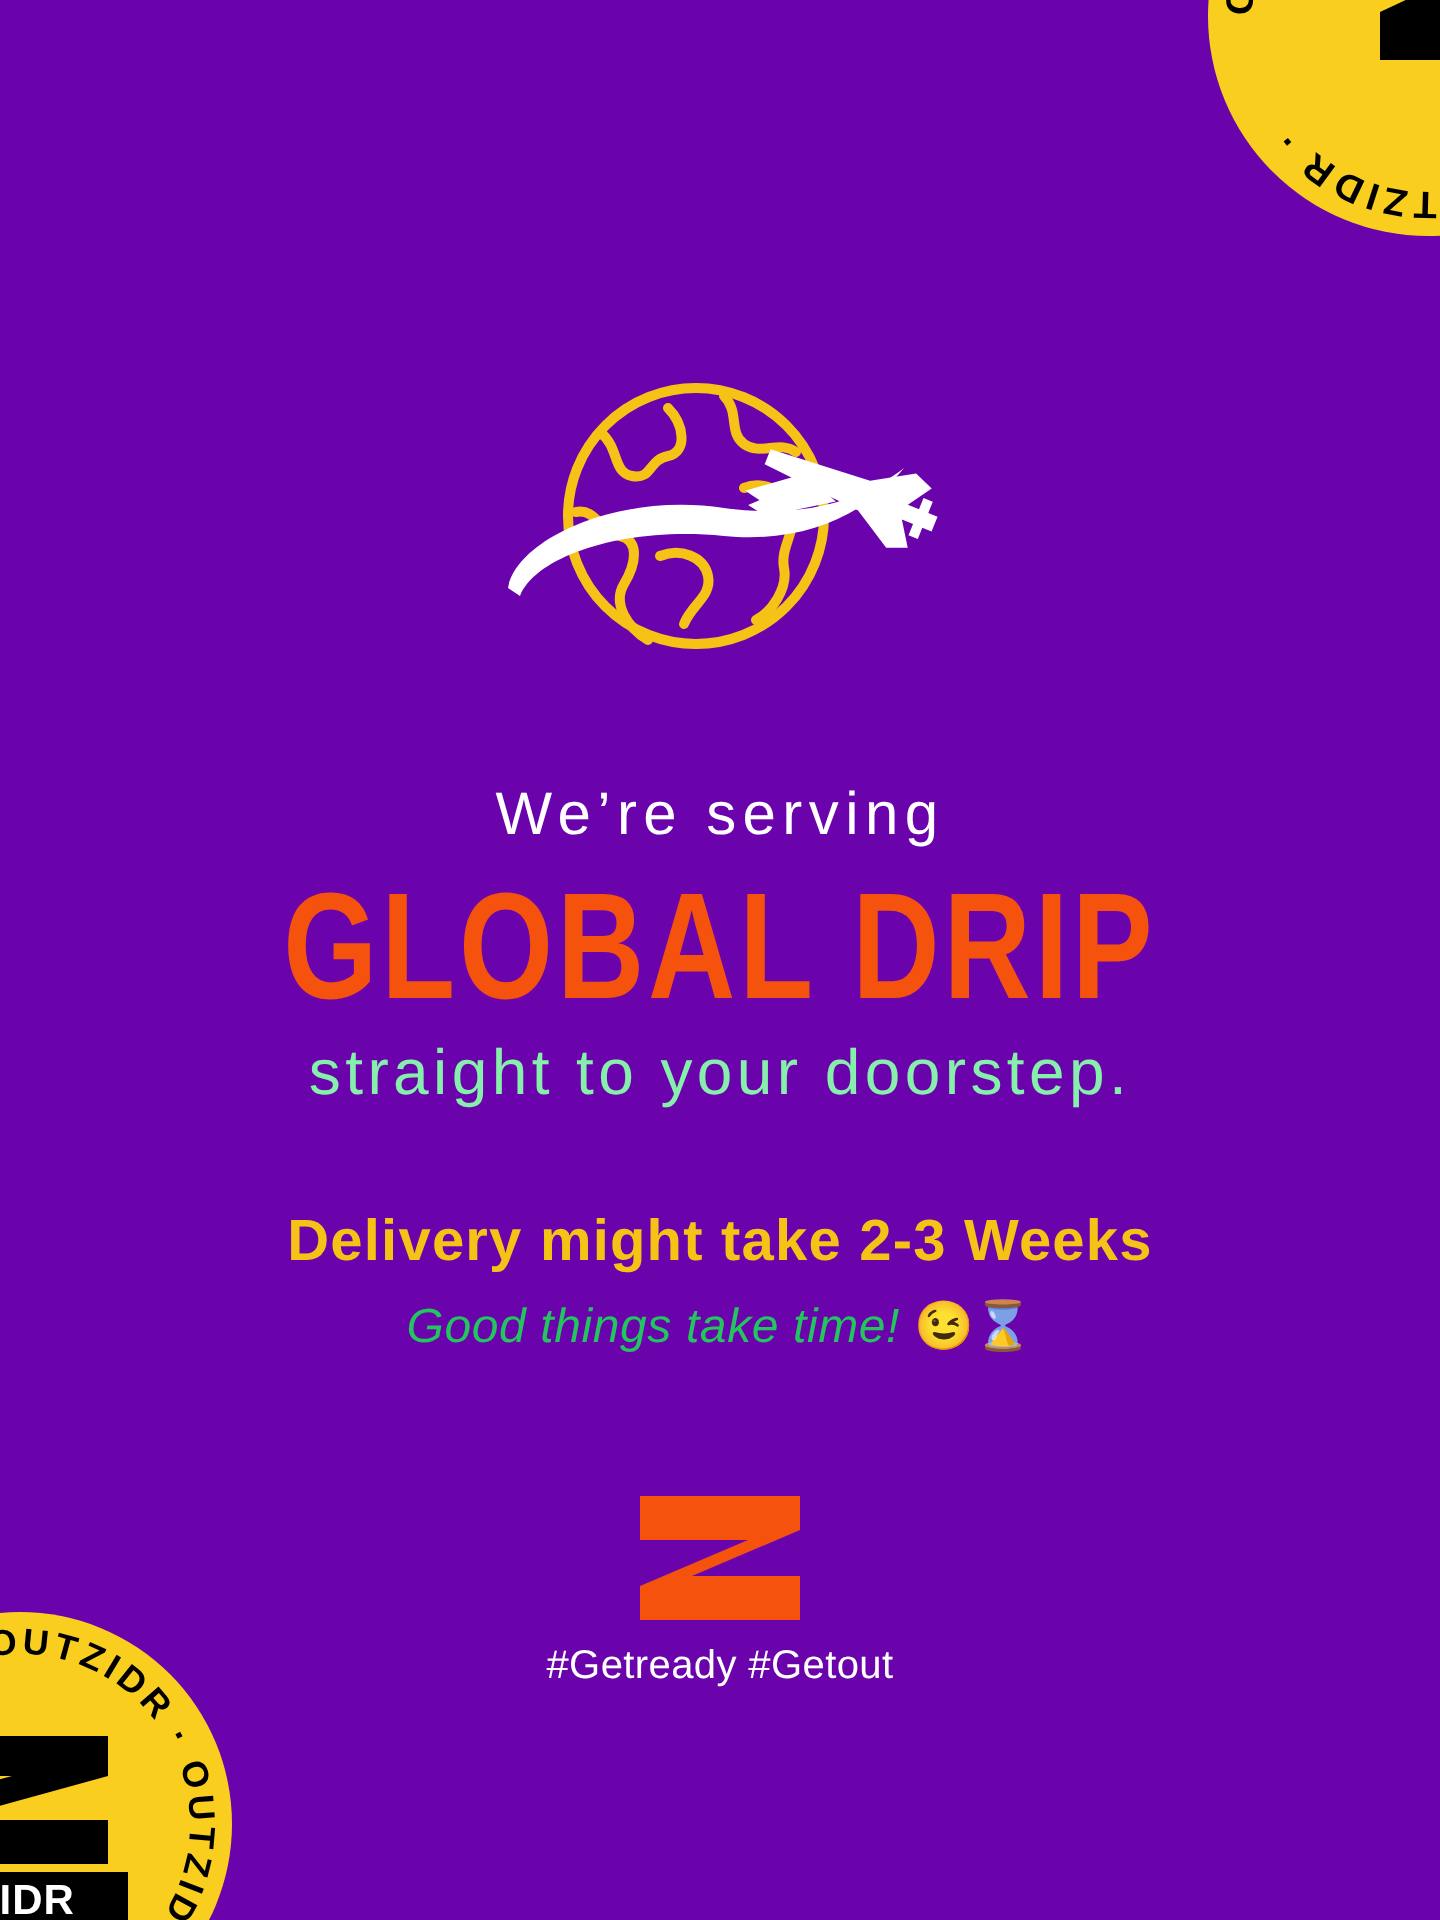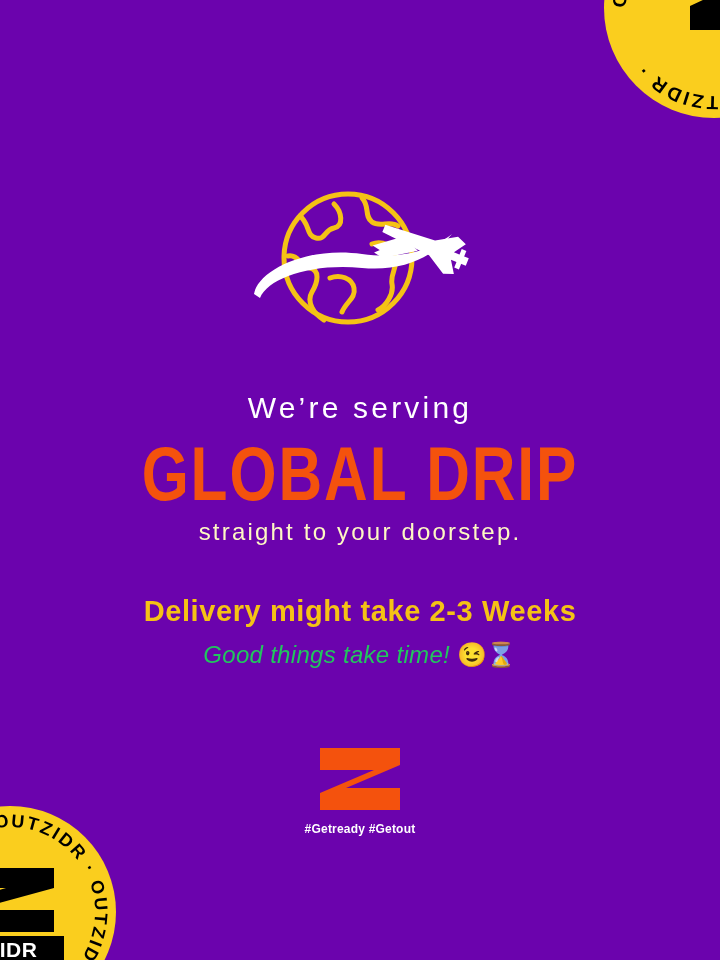--- a/index.html
+++ b/index.html
@@ -67,22 +67,22 @@
     color: #F4520D;
     font-size: 63px;
     font-weight: 700;
     letter-spacing: 2px;
     line-height: 1.05;
     margin: 9px 0 6px 0;
     transform: scaleY(1.2) scaleX(0.96);
     transform-origin: center top;
   }
   #doorstep-line {
-    color: #fef9c3;
-    font-size: 24px;
+    color: #86efac;
+    font-size: 32px;
     font-weight: 300;
     letter-spacing: 2.2px;
     line-height: 1.15;
     margin: 18px 0 0 0;
   }
   #delivery-line {
     color: #F5C215;
     font-size: 29px;
     font-weight: 700;
     letter-spacing: 0.6px;
@@ -104,22 +104,22 @@
   #footer {
     position: absolute;
     left: 0;
     top: 748px;
     width: 720px;
     text-align: center;
   }
   #z-logo { display: block; margin: 0 auto; width: 80px; height: 62px; }
   #hashtags {
     color: #FFFFFF;
-    font-size: 12px;
-    font-weight: 700;
+    font-size: 20px;
+    font-weight: 400;
     letter-spacing: 0.2px;
     margin: 12px 0 0 0;
   }
 </style>
 </head>
 <body>
 
 <div id="poster">
 
   <div class="badge" id="badge-tr">

